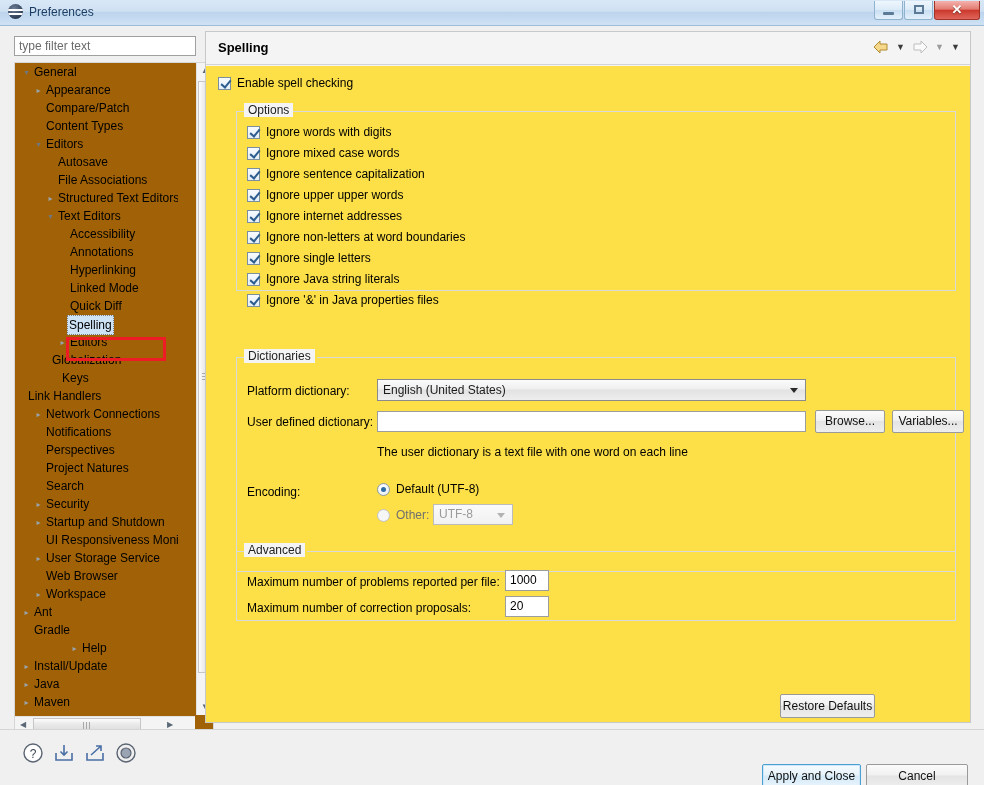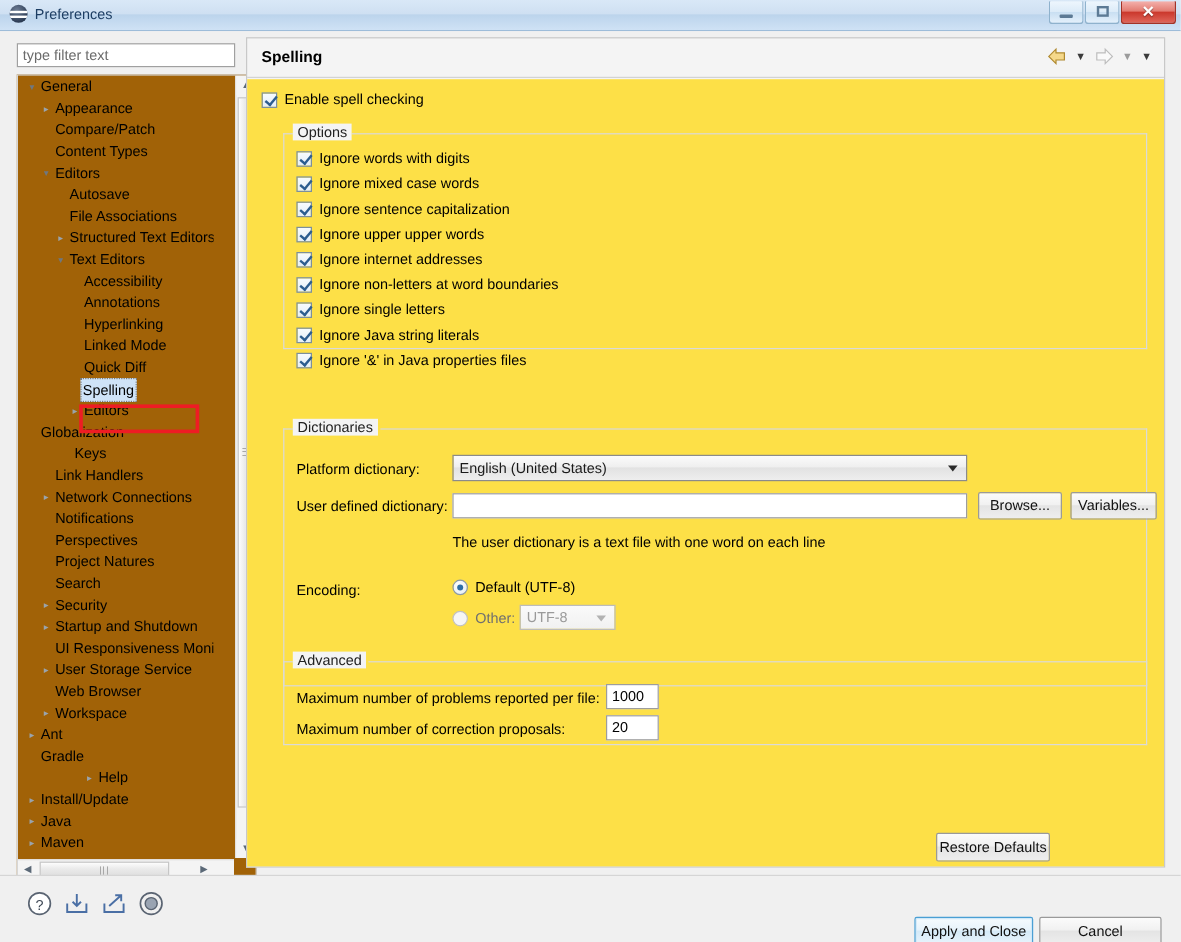--- a/index.html
+++ b/index.html
@@ -489,23 +489,23 @@
           <div class="tree-item" style="padding-left: 30px;"><span class="twisty none"></span><span class="tree-label">File Associations</span></div>
           <div class="tree-item" style="padding-left: 30px;"><span class="twisty collapsed"></span><span class="tree-label">Structured Text Editors</span></div>
           <div class="tree-item" style="padding-left: 30px;"><span class="twisty expanded"></span><span class="tree-label">Text Editors</span></div>
           <div class="tree-item" style="padding-left: 42px;"><span class="twisty none"></span><span class="tree-label">Accessibility</span></div>
           <div class="tree-item" style="padding-left: 42px;"><span class="twisty none"></span><span class="tree-label">Annotations</span></div>
           <div class="tree-item" style="padding-left: 42px;"><span class="twisty none"></span><span class="tree-label">Hyperlinking</span></div>
           <div class="tree-item" style="padding-left: 42px;"><span class="twisty none"></span><span class="tree-label">Linked Mode</span></div>
           <div class="tree-item" style="padding-left: 42px;"><span class="twisty none"></span><span class="tree-label">Quick Diff</span></div>
           <div class="tree-item selected" style="padding-left: 42px;"><span class="twisty none"></span><span class="tree-label">Spelling</span></div>
           <div class="tree-item" style="padding-left: 42px;"><span class="twisty collapsed"></span><span class="tree-label">Editors</span></div>
-          <div class="tree-item" style="padding-left: 6px;"><span class="twisty none"></span><span class="tree-label">Globalization</span></div>
+          <div class="tree-item" style="padding-left: 24px;"><span class="twisty none"></span><span class="tree-label">Globalization</span></div>
           <div class="tree-item" style="padding-left: 34px;"><span class="twisty none"></span><span class="tree-label">Keys</span></div>
-          <div class="tree-item" style="padding-left: 18px;"><span class="twisty none"></span><span class="tree-label">Link Handlers</span></div>
+          <div class="tree-item" style=""><span class="twisty none"></span><span class="tree-label">Link Handlers</span></div>
           <div class="tree-item" style="padding-left: 18px;"><span class="twisty collapsed"></span><span class="tree-label">Network Connections</span></div>
           <div class="tree-item" style="padding-left: 18px;"><span class="twisty none"></span><span class="tree-label">Notifications</span></div>
           <div class="tree-item" style="padding-left: 18px;"><span class="twisty none"></span><span class="tree-label">Perspectives</span></div>
           <div class="tree-item" style="padding-left: 18px;"><span class="twisty none"></span><span class="tree-label">Project Natures</span></div>
           <div class="tree-item" style="padding-left: 18px;"><span class="twisty none"></span><span class="tree-label">Search</span></div>
           <div class="tree-item" style="padding-left: 18px;"><span class="twisty collapsed"></span><span class="tree-label">Security</span></div>
           <div class="tree-item" style="padding-left: 18px;"><span class="twisty collapsed"></span><span class="tree-label">Startup and Shutdown</span></div>
           <div class="tree-item" style="padding-left: 18px;"><span class="twisty none"></span><span class="tree-label">UI Responsiveness Monitoring</span></div>
           <div class="tree-item" style="padding-left: 18px;"><span class="twisty collapsed"></span><span class="tree-label">User Storage Service</span></div>
           <div class="tree-item" style="padding-left: 18px;"><span class="twisty none"></span><span class="tree-label">Web Browser</span></div>

